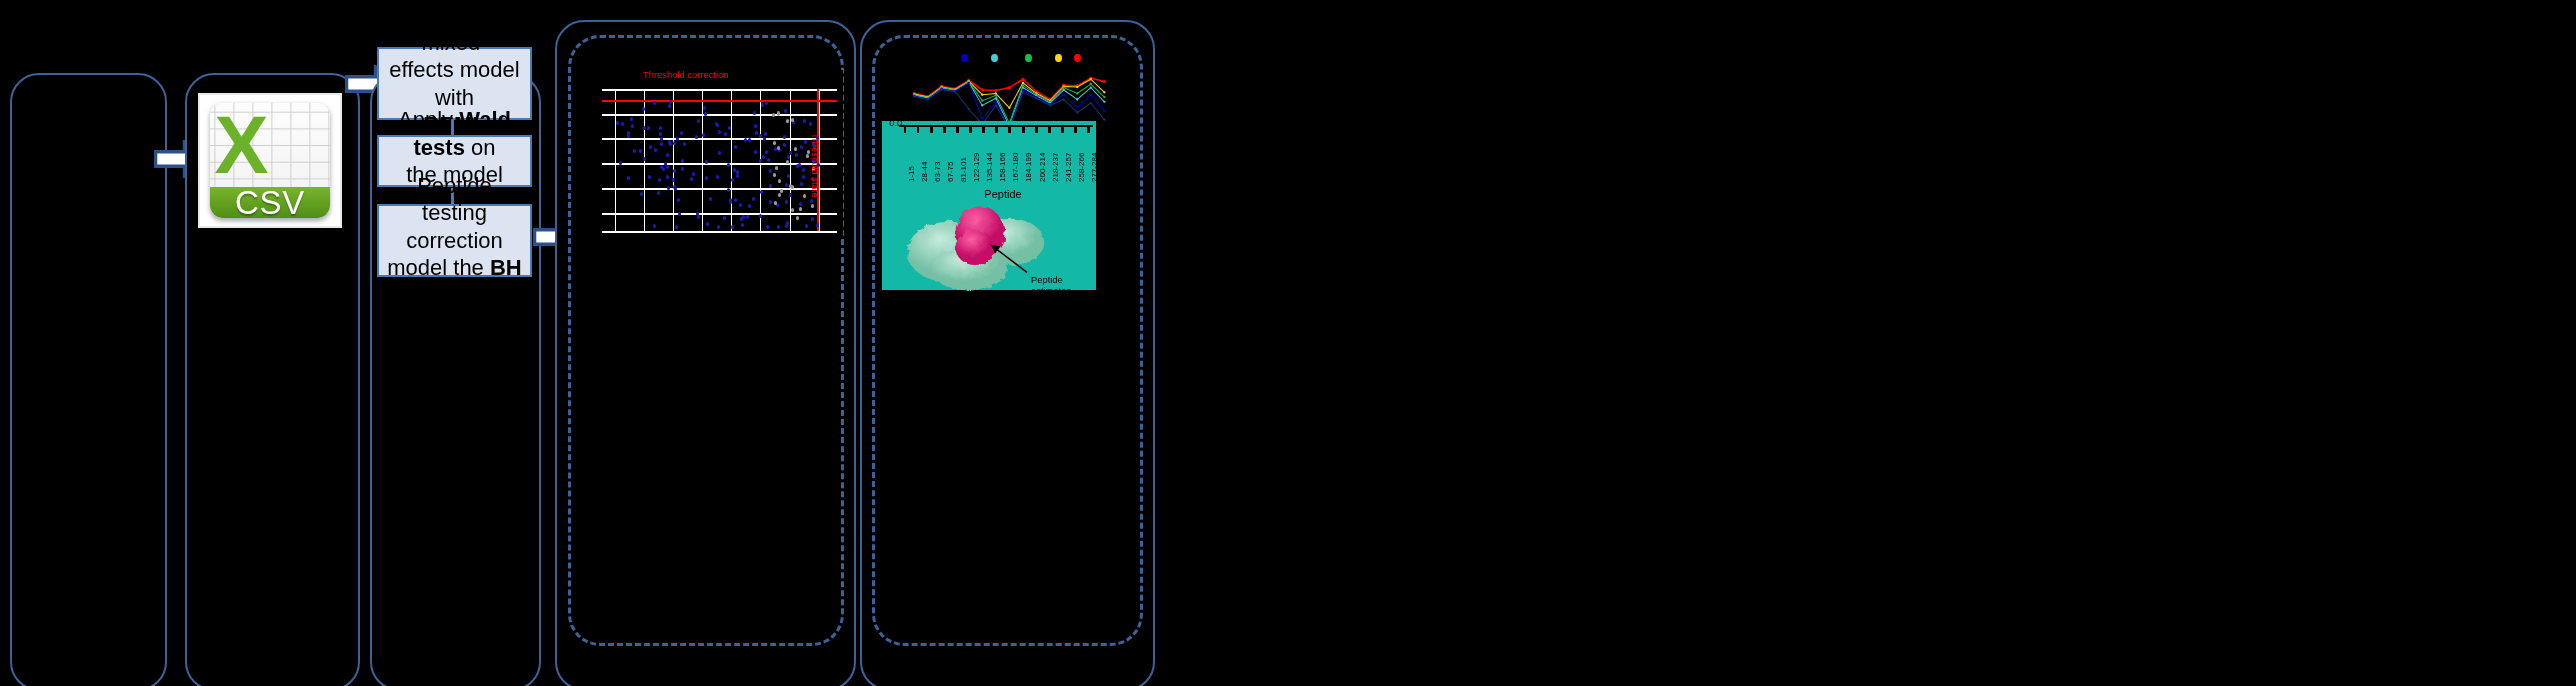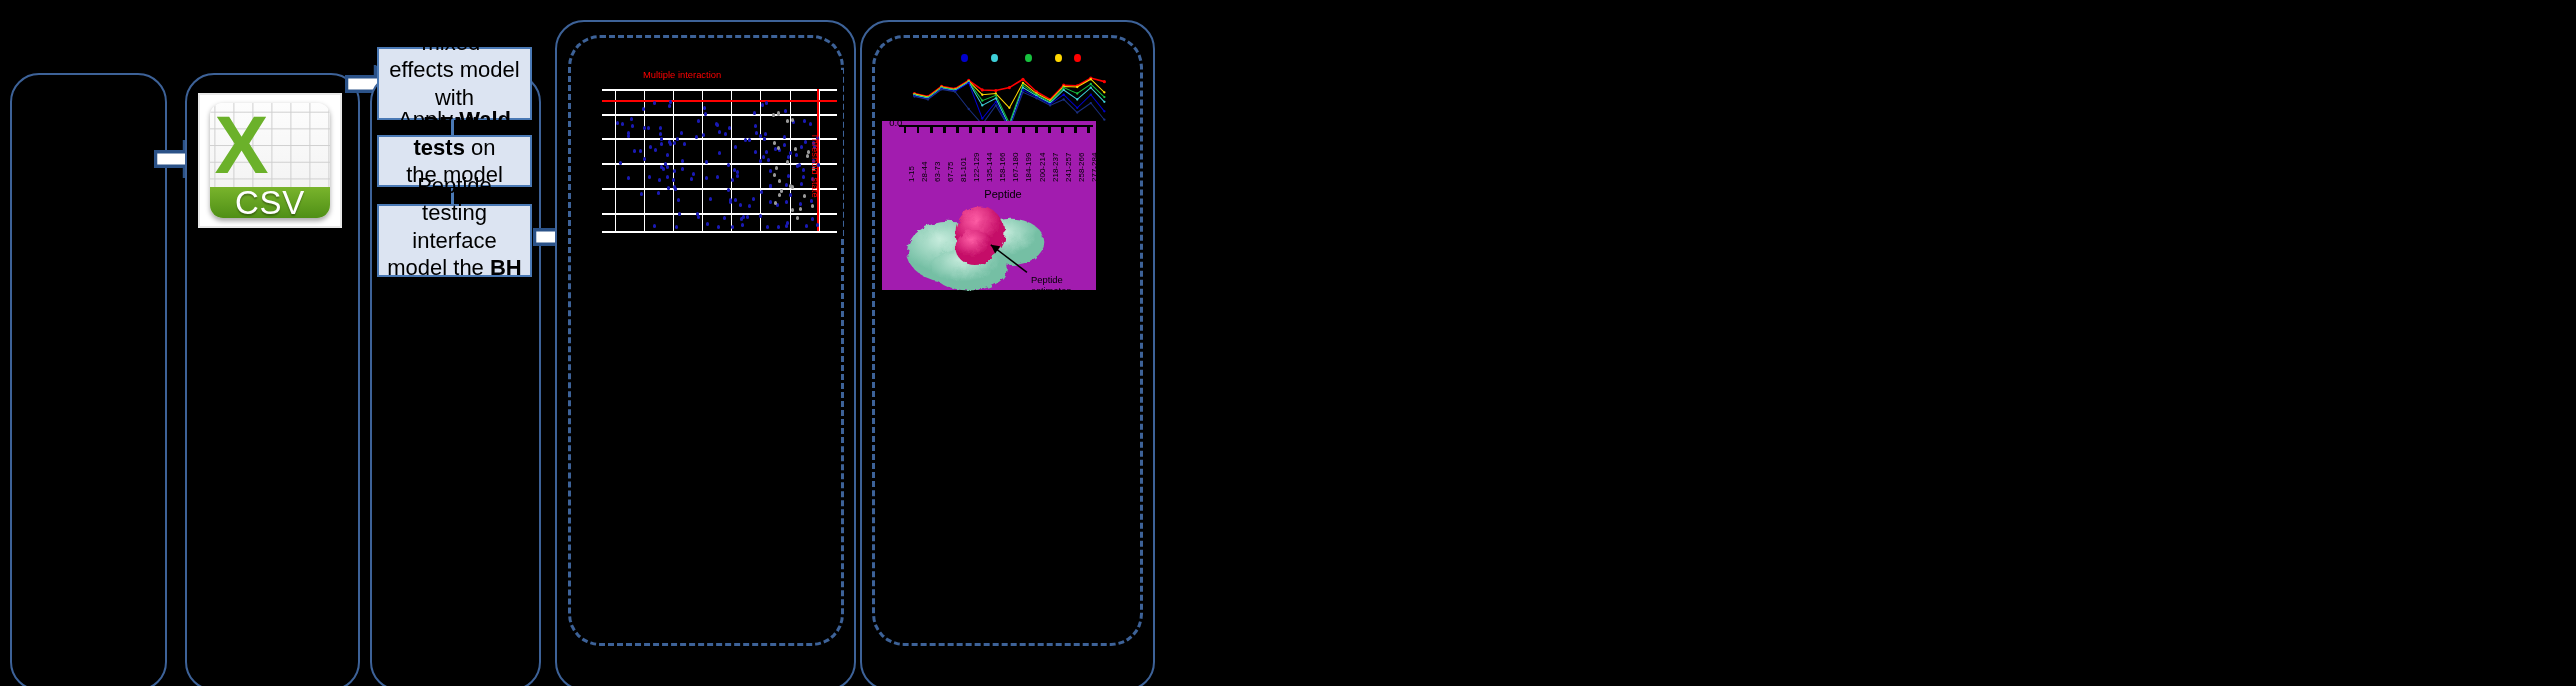--- a/index.html
+++ b/index.html
@@ -50,21 +50,21 @@
   .sc-red-v{position:absolute;width:5.1px;background:#ff0000;top:0;bottom:0;}
   .sc-vlabel{position:absolute;color:#ff0000;font-size:19px;white-space:nowrap;
              transform:rotate(90deg);transform-origin:left top;}
   .dot{position:absolute;border-radius:50%;}
 
   
   .linechart{position:absolute;background:#000;}
   .legend-dot{position:absolute;width:16px;height:19px;border-radius:50%;}
 
   
-  .whitecard{position:absolute;background:#a21caf;}
+  .whitecard{position:absolute;background:#14b8a6;}
   .tickrow{position:absolute;left:0;right:0;height:2.9px;background:#000;}
   .tick{position:absolute;width:2.2px;height:11.6px;background:#000;top:0;}
   .ticklabel{position:absolute;font-size:16px;color:#000;white-space:nowrap;
              transform:rotate(-90deg);transform-origin:left top;}
   .axis-title{position:absolute;font-size:20.4px;color:#000;text-align:center;}
   .yzero{position:absolute;font-size:19px;color:#000;}
   .annot{position:absolute;font-size:19px;color:#000;line-height:1.15;}
 </style>
 </head>
 <body>
@@ -112,36 +112,36 @@
     <span>Apply </span><b>Wald tests</b><span> on</span><br>
     <span>the model parameters</span>
   </div>
 </div>
 
 <div class="vconn" style="left:451px;top:188px;height:16px;"></div>
 
 <div class="stepbox" style="left:377px;top:204px;width:155px;height:73px;">
   <div>
     <span>Peptide testing</span><br>
-    <span>interface</span><br>
+    <span>correction</span><br>
     <span>model the </span><b>BH</b><span> procedure</span>
   </div>
 </div>
 
 <div class="blockarrow" style="left:533px;top:218px;width:51px;height:38px;">
   <svg width="51" height="38" viewBox="0 0 70 52">
     <polygon points="2,16 42,16 42,3 68,26 42,49 42,36 2,36" fill="#ffffff" stroke="#2b5288" stroke-width="5"></polygon>
   </svg>
 </div>
 
 <div class="panel" style="left:555px;top:20.4px;width:297px;height:667px;"></div>
 <div class="panel-dashed" style="left:568px;top:35px;width:270px;height:605px;"></div>
 
 <div class="scatter" style="left:596px;top:70px;width:247px;height:167px;">
-  <div class="sc-title" style="left:47px;top:-1.5px;font-size:9.4px;">Multiple interaction</div>
+  <div class="sc-title" style="left:47px;top:-1.5px;font-size:9.4px;">Threshold correction</div>
 
   <div class="sc-grid" style="left:5.8px;top:19px;right:5.8px;bottom:5.8px;">
     <div class="gl-h" style="top:0px;height:1.5px;"></div>
     <div class="gl-h" style="top:25px;height:1.5px;"></div>
     <div class="gl-h" style="top:49px;height:1.5px;"></div>
     <div class="gl-h" style="top:74px;height:1.5px;"></div>
     <div class="gl-h" style="top:99px;height:1.5px;"></div>
     <div class="gl-h" style="top:124px;height:1.5px;"></div>
     <div class="gl-h" style="top:142px;height:1.5px;"></div>
 

